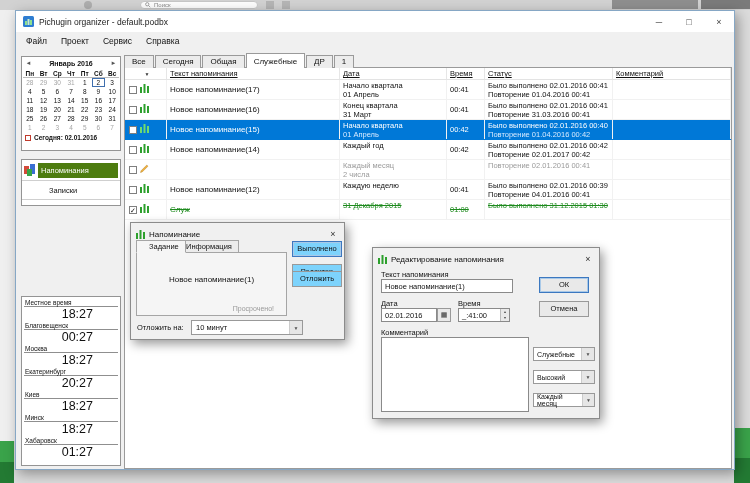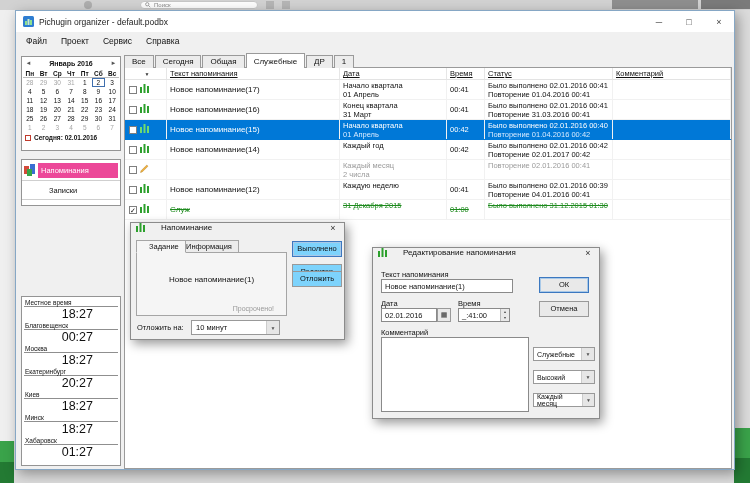--- a/index.html
+++ b/index.html
@@ -39,21 +39,21 @@
 .cal-dow{font-weight:bold;border-bottom:1px solid #bbb;}
 .cal-out{color:#a5a5a5;}
 .cal-today{outline:1px solid #3f6fae;outline-offset:-1px;}
 .cal-footer{display:flex;align-items:center;gap:3px;padding:2px 2px 0 3px;font-weight:bold;font-size:6.5px;}
 .today-box{width:6px;height:6px;border:1px solid #c03a2b;flex:0 0 auto;}
 
 
 .navlist{position:absolute;left:5px;top:148px;width:100px;height:47px;background:#fff;border:1px solid #949494;}
 .nav-row1{height:21px;display:flex;align-items:center;padding:0 2px;border-bottom:1px solid #cfcfcf;}
 .nav-ico{flex:0 0 auto;margin-right:2px;}
-.nav-sel{flex:1;height:15px;background:#ec4899;color:#fff;font-size:7.5px;display:flex;align-items:center;padding-left:3px;}
+.nav-sel{flex:1;height:15px;background:#4d7c0f;color:#fff;font-size:7.5px;display:flex;align-items:center;padding-left:3px;}
 .nav-row2{height:19px;display:flex;align-items:center;padding-left:27px;font-size:7.5px;border-bottom:1px solid #cfcfcf;}
 
 
 .clocks{position:absolute;left:5px;top:285px;width:100px;height:170px;background:#fff;border:1px solid #949494;padding-top:2px;}
 .clock{height:23px;}
 .clock-city{font-size:6.5px;margin:0 2px;border-bottom:1px solid #8f8f8f;padding-left:1px;}
 .clock-time{font-size:12.5px;text-align:right;padding-right:27px;line-height:15px;}
 
 
 .tabs{position:absolute;left:108px;top:42px;height:15px;display:flex;align-items:flex-end;z-index:1;}
@@ -80,35 +80,35 @@
 .trow.sel{background:#0078d7;color:#fff;border-bottom-color:#0078d7;}
 .trow.sel .line2{color:#d6eaff;}
 .trow.gray{color:#9b9b9b;}
 .trow.done{color:#1e8a1e;}
 .trow.done .col1,.trow.done .col2 div,.trow.done .col3,.trow.done .col4 div{text-decoration:line-through;}
 
 
 .dlg{position:absolute;background:#f0f0f0;border:1px solid #8b8b8b;box-shadow:3px 4px 10px rgba(0,0,0,.4);}
 .dlg1{left:130px;top:222px;width:215px;height:118px;z-index:5;}
 .dlg2{left:372px;top:247px;width:228px;height:172px;z-index:6;}
-.dlg-title{height:16px;display:flex;align-items:flex-start;gap:16px;padding:0 3px 0 5px;font-size:8px;}
+.dlg-title{height:16px;display:flex;align-items:flex-end;gap:4px;padding:0 3px 0 5px;font-size:8px;}
 .dlg-close{margin-left:auto;width:16px;text-align:center;font-size:9px;color:#333;}
 
 .d1-tab{position:absolute;font-size:7.5px;height:13px;line-height:12px;padding:0 6px;background:#ececec;border:1px solid #a5a5a5;}
 .d1-tab.t1{left:5px;top:17px;}
 .d1-tab.t2{left:48px;top:17px;}
 .d1-tab.active{background:#f5f5f5;border-bottom-color:#f5f5f5;z-index:1;padding-left:12px;}
 .d1-page{position:absolute;left:5px;top:29px;width:151px;height:64px;border:1px solid #a5a5a5;background:#f5f5f5;}
 .d1-text{margin-top:22px;text-align:center;font-size:8px;}
 .d1-overdue{position:absolute;right:12px;bottom:3px;font-size:7px;color:#999;}
 .d1-btn{position:absolute;left:161px;width:50px;height:16px;background:#7dd3fc;border:1px solid #999;font-size:7.5px;text-align:center;line-height:14px;}
 .d1-btn.focus{border-color:#3c78c0;box-shadow:inset 0 0 0 1px #a9c9e8;}
 .btn1{top:18px;}.btn2{top:41px;}.btn3{top:48px;}
 .d1-snooze-label{position:absolute;left:6px;top:100px;font-size:7.5px;}
-.d1-select{position:absolute;left:60px;top:97px;width:89px;height:15px;background:#fff;border:1px solid #999;display:flex;align-items:center;font-size:7.5px;padding-left:4px;}
+.d1-select{position:absolute;left:60px;top:97px;width:112px;height:15px;background:#fff;border:1px solid #999;display:flex;align-items:center;font-size:7.5px;padding-left:4px;}
 .dd-arrow{margin-left:auto;width:13px;align-self:stretch;background:#e6e6e6;border-left:1px solid #ccc;display:flex;align-items:center;justify-content:center;font-size:5px;color:#555;}
 
 .d2-label{position:absolute;font-size:7.5px;}
 .lbl-text{left:8px;top:22px;}
 .lbl-date{left:8px;top:51px;}
 .lbl-time{left:85px;top:51px;}
 .lbl-comment{left:8px;top:80px;}
 .d2-input{position:absolute;background:#fff;border:1px solid #8a8a8a;font-size:7.5px;padding:0 3px;font-family:inherit;color:#111;}
 .in-text{left:8px;top:31px;width:132px;height:14px;}
 .in-date{left:8px;top:60px;width:56px;height:14px;}

